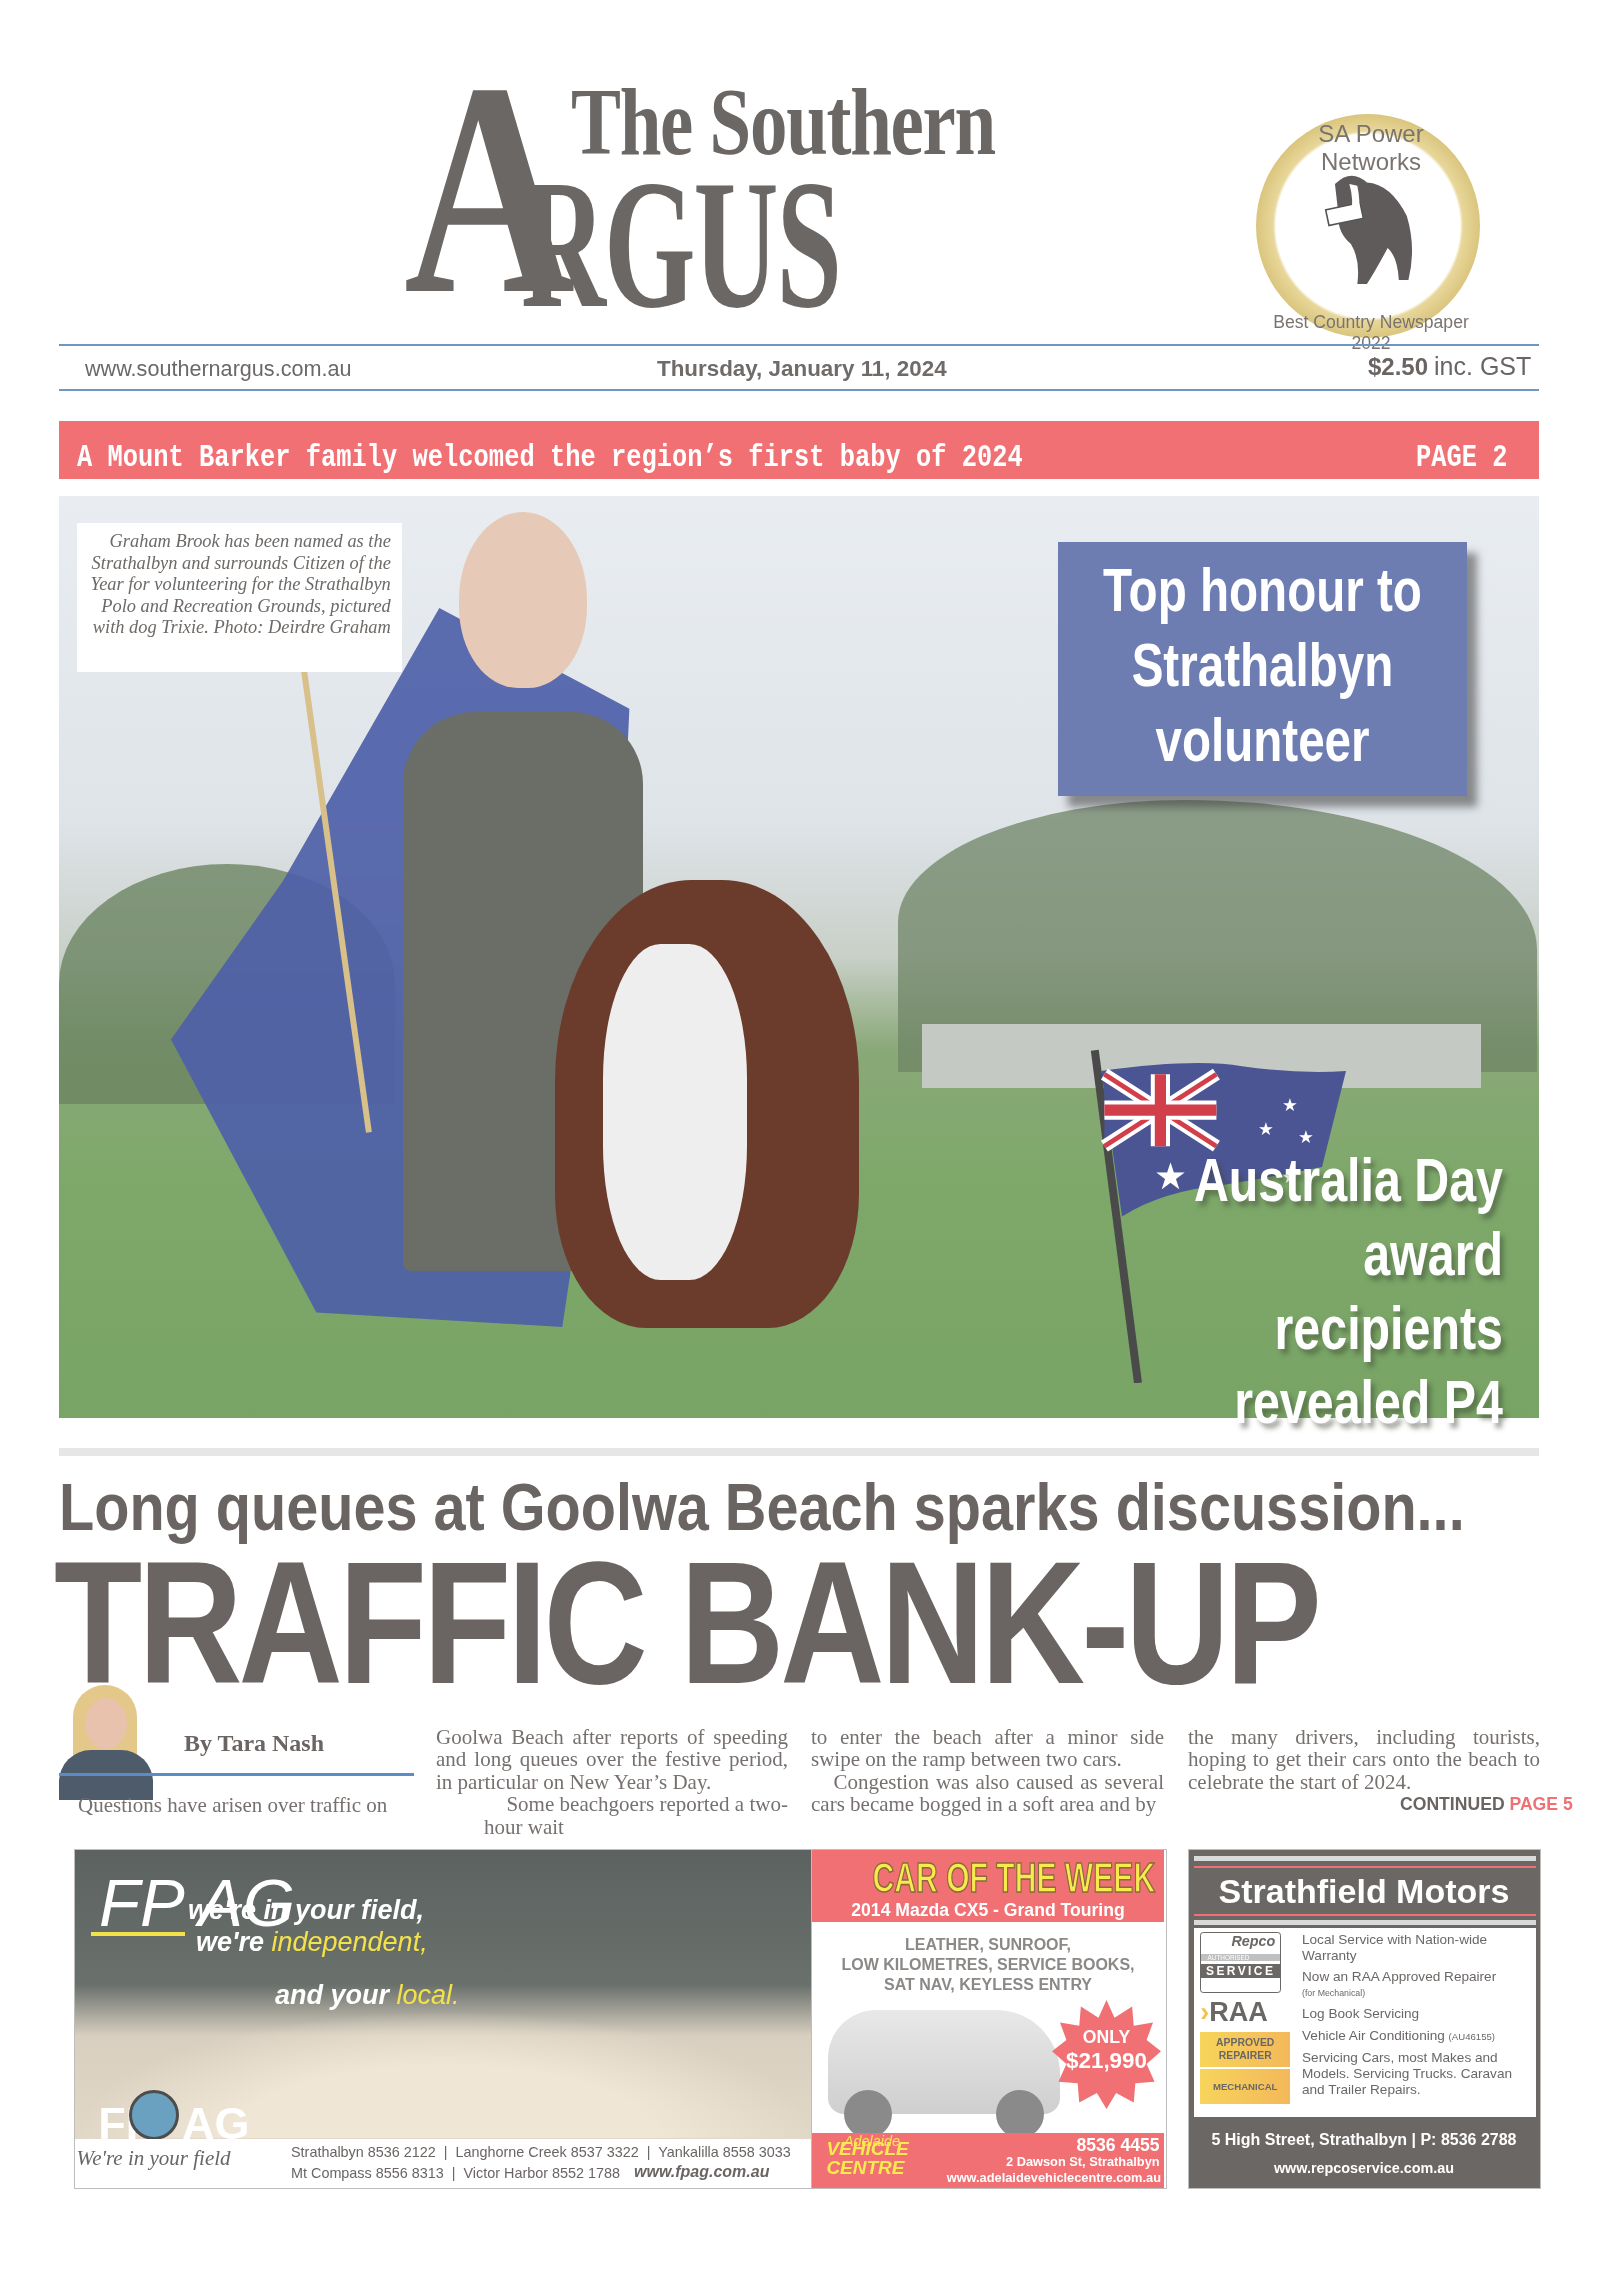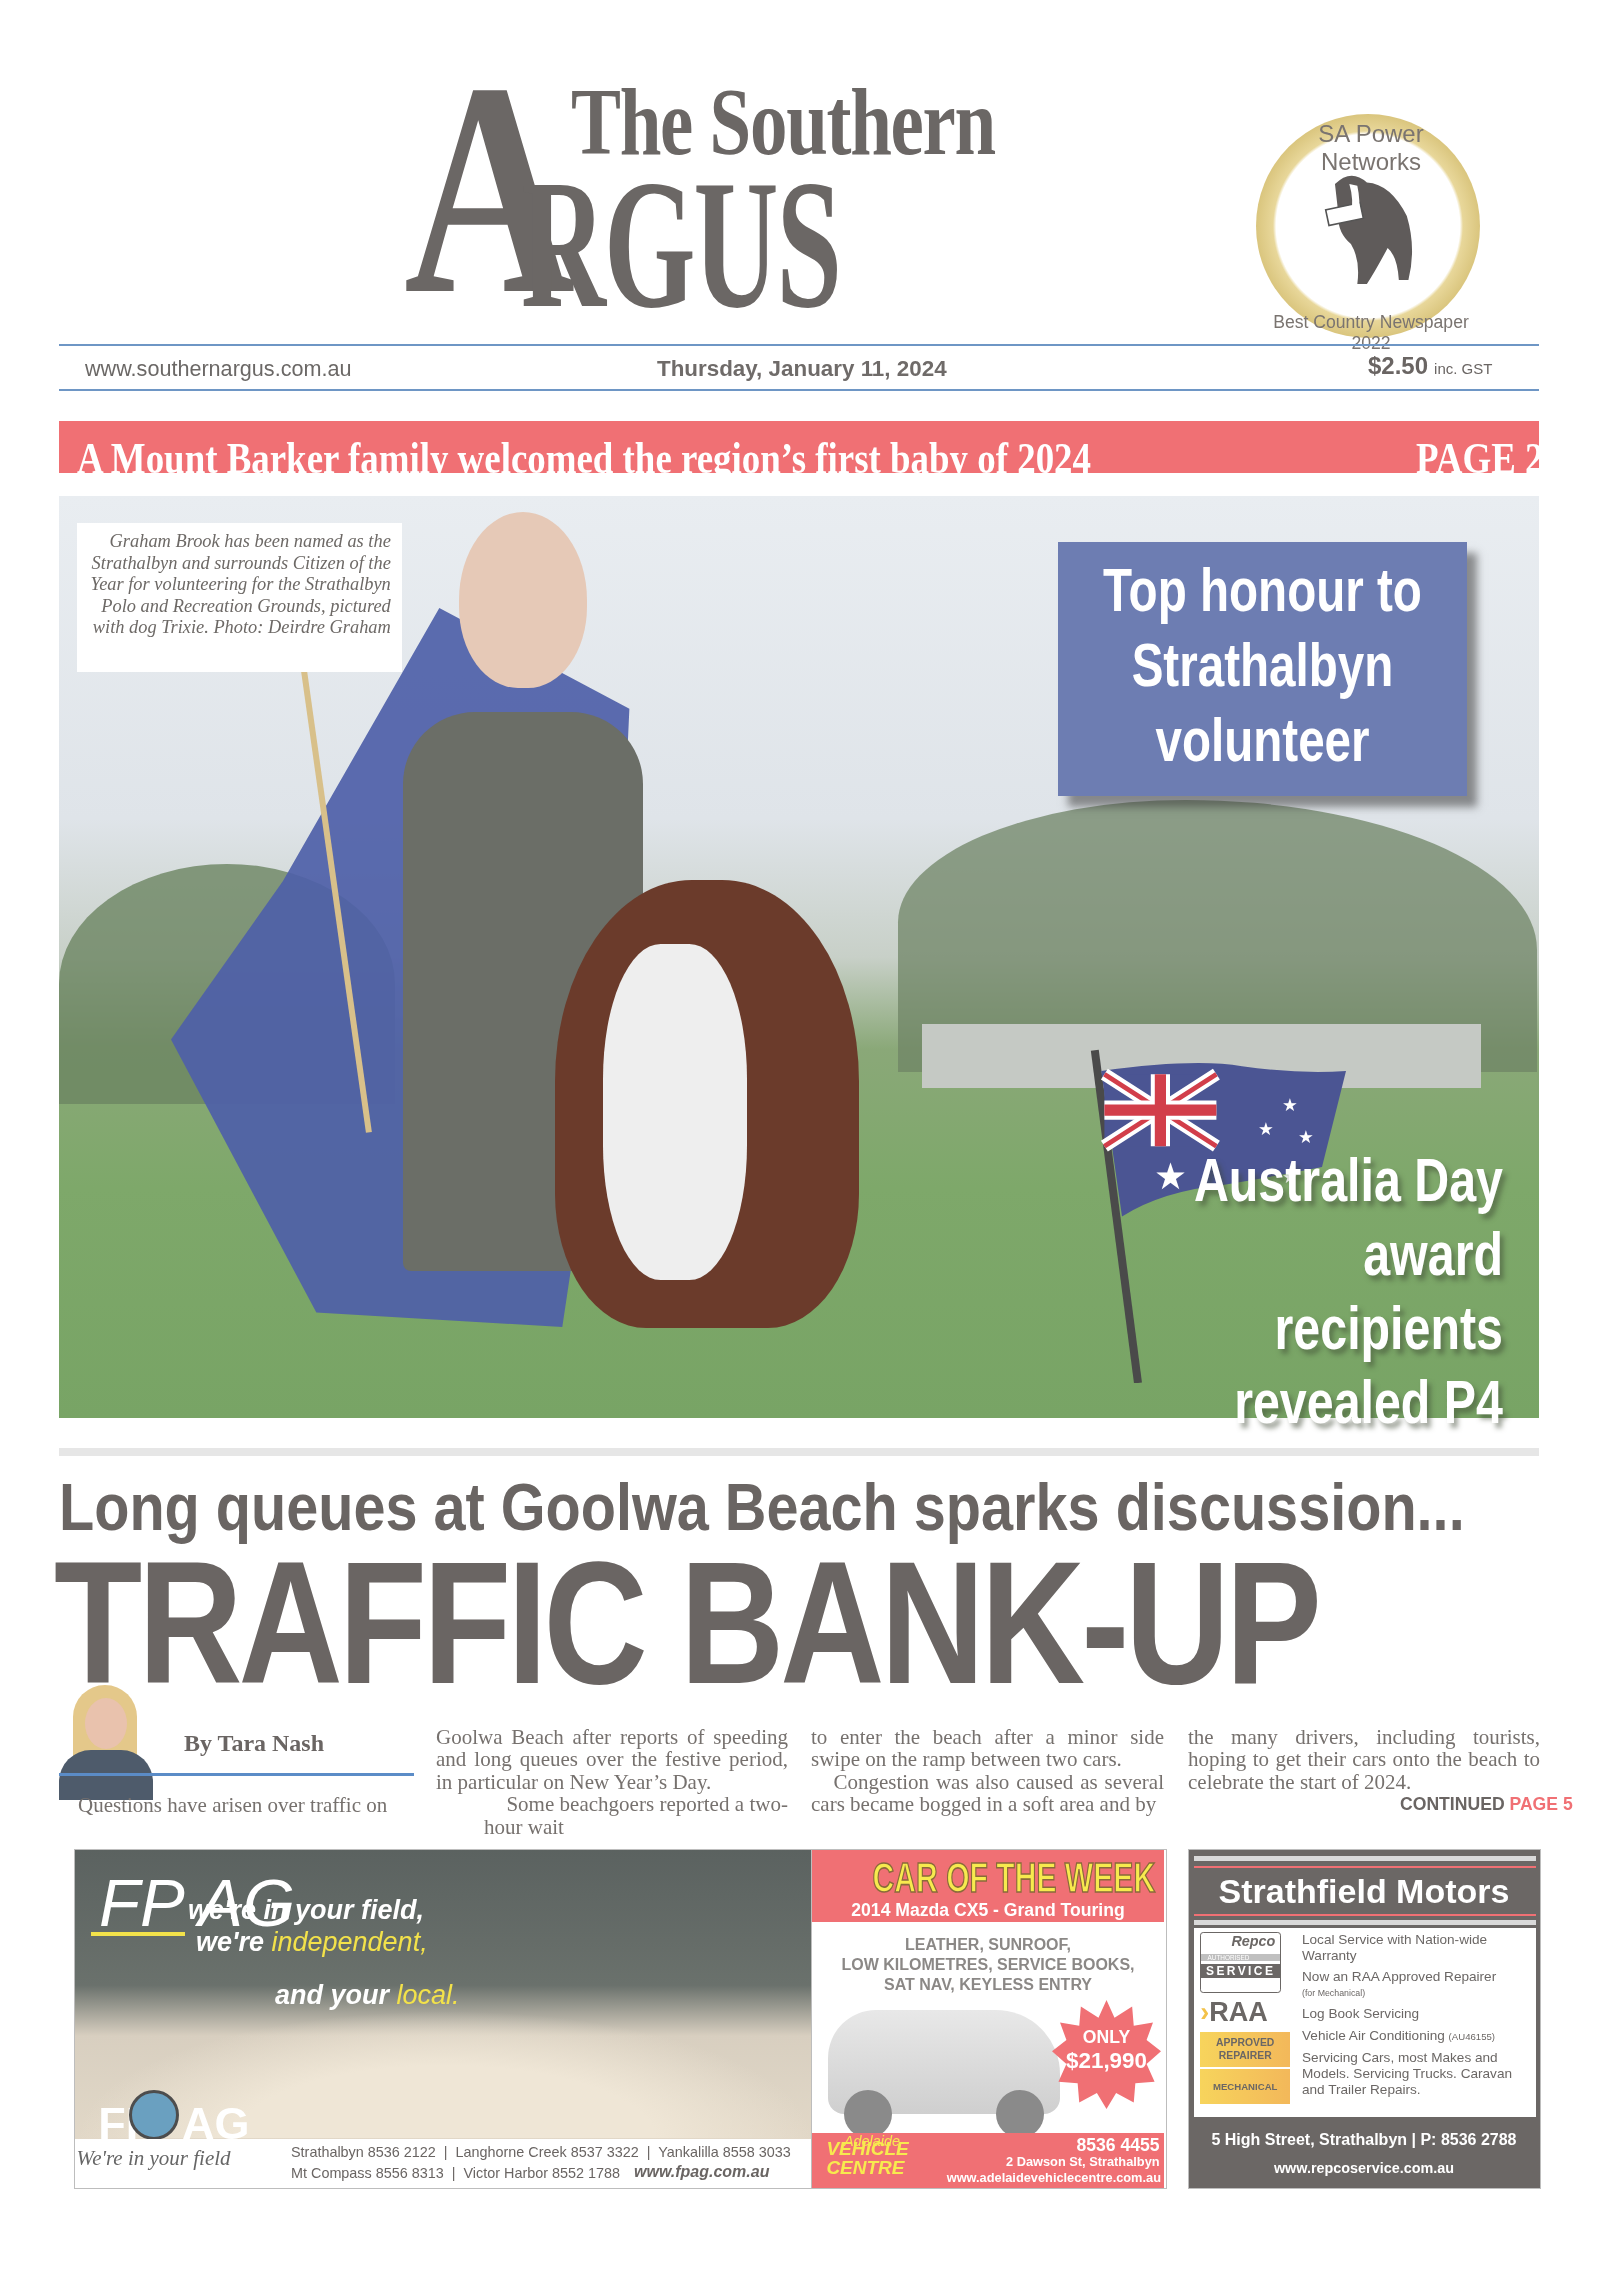--- a/index.html
+++ b/index.html
@@ -10,21 +10,21 @@
   .mast-A{left:404px;top:69px;font-family:"Liberation Serif",serif;font-weight:bold;font-size:304px;line-height:240px;color:#6b6765;transform:scaleX(0.78);transform-origin:left top;letter-spacing:-8px;}
   .mast-the{left:571px;top:74px;font-family:"Liberation Serif",serif;font-weight:bold;font-size:96px;line-height:96px;color:#6b6765;transform:scaleX(0.78);transform-origin:left top;letter-spacing:-1.6px;}
   .mast-rgus{left:521px;top:160px;font-family:"Liberation Serif",serif;font-weight:bold;font-size:184px;line-height:168px;color:#6b6765;transform:scaleX(0.64);transform-origin:left top;letter-spacing:-3.2px;}
   .badge{left:1256px;top:114px;width:224px;height:224px;border-radius:50%;background:radial-gradient(circle,#fff 58%,#e8d79a 60%,#d8c37a 72%,#f2e6b9 80%,#fff 82%);}
   .badge-dog{left:1319px;top:168px;width:99px;height:120px;}
   .badge-top{left:1271px;top:120px;width:200px;text-align:center;font-size:24px;color:#7a7470;}
   .badge-bot{left:1271px;top:312px;width:200px;text-align:center;font-size:17.6px;color:#7a7470;}
   .rule-blue{height:2.4px;background:#6e96c5;}
   .dateline{top:356px;height:30px;font-size:21.6px;}
   
-  .banner{left:59px;top:421px;width:1480px;height:52px;background:#f07074;color:#fff;font-family:Liberation Serif, serif;font-weight:bold;font-size:45px;line-height:74px;padding-left:17.6px;white-space:nowrap;}
+  .banner{left:59px;top:421px;width:1480px;height:58px;background:#f07074;color:#fff;font-family:Liberation Mono, monospace;font-weight:bold;font-size:31px;line-height:74px;padding-left:17.6px;white-space:nowrap;}
   .banner span{display:inline-block;transform:scaleX(0.82);transform-origin:left center;}
   
   .photo{left:59px;top:496px;width:1480px;height:922px;overflow:hidden;
     background:linear-gradient(180deg,#e9edf1 0%,#dfe4e9 35%,#c8d0c8 50%,#8aa878 60%,#7ea86a 75%,#78a465 100%);}
   .caption{left:77px;top:523px;width:325px;height:149px;background:#fff;font-family:"Liberation Serif",serif;font-style:italic;font-size:18.4px;line-height:21.6px;color:#6d6966;text-align:right;padding:8px 11.2px;}
   .topbox{left:1058px;top:542px;width:409px;height:254px;background:#6d7db2;box-shadow:9.6px 11.2px 8px rgba(60,60,60,.55);color:#fff;font-weight:bold;font-size:61px;line-height:75px;text-align:center;padding-top:11.2px;}
   .topbox div{transform:scaleX(0.78);}
   .ausday{left:1087px;top:1143px;width:416px;color:#fff;font-weight:bold;font-size:62px;line-height:74px;text-align:right;text-shadow:4.8px 4.8px 6.4px rgba(60,70,50,.5);}
   .ausday div{transform:scaleX(0.78);transform-origin:right center;}
   .grey-rule{left:59px;top:1448px;width:1480px;height:8px;background:#e6e6e6;}
@@ -54,21 +54,21 @@
   <path d="M38 20 Q44 40 40 60 L50 62 Q52 40 48 22 Z" fill="#fff"></path>
 </svg>
 <div class="abs badge-top">SA Power Networks</div>
 <div class="abs badge-bot">Best Country Newspaper 2022</div>
 
 <div class="abs rule-blue" style="left:59px;top:344px;width:1480px;"></div>
 <div class="abs dateline" style="left:85px;color:#6b6866;">www.southernargus.com.au</div>
 <div class="abs dateline" style="left:657px;font-weight:bold;font-size:22.4px;color:#6f6b69;">Thursday, January 11, 2024</div>
 <div class="abs dateline" style="left:1368px;top:352px;">
   <span style="font-weight:bold;font-size:24px;">$2.50</span>
-  <span style="font-size:15px;text-align:right;">inc. GST</span>
+  <span style="font-size:25px;text-align:right;">inc. GST</span>
 </div>
 <div class="abs rule-blue" style="left:59px;top:389px;width:1480px;"></div>
 
 <div class="abs banner">
   <span>A Mount Barker family welcomed the region’s first baby of 2024</span>
   <span class="abs" style="left:1357px;top:0;">PAGE 2</span>
 </div>
 
 <div class="abs photo">
 

